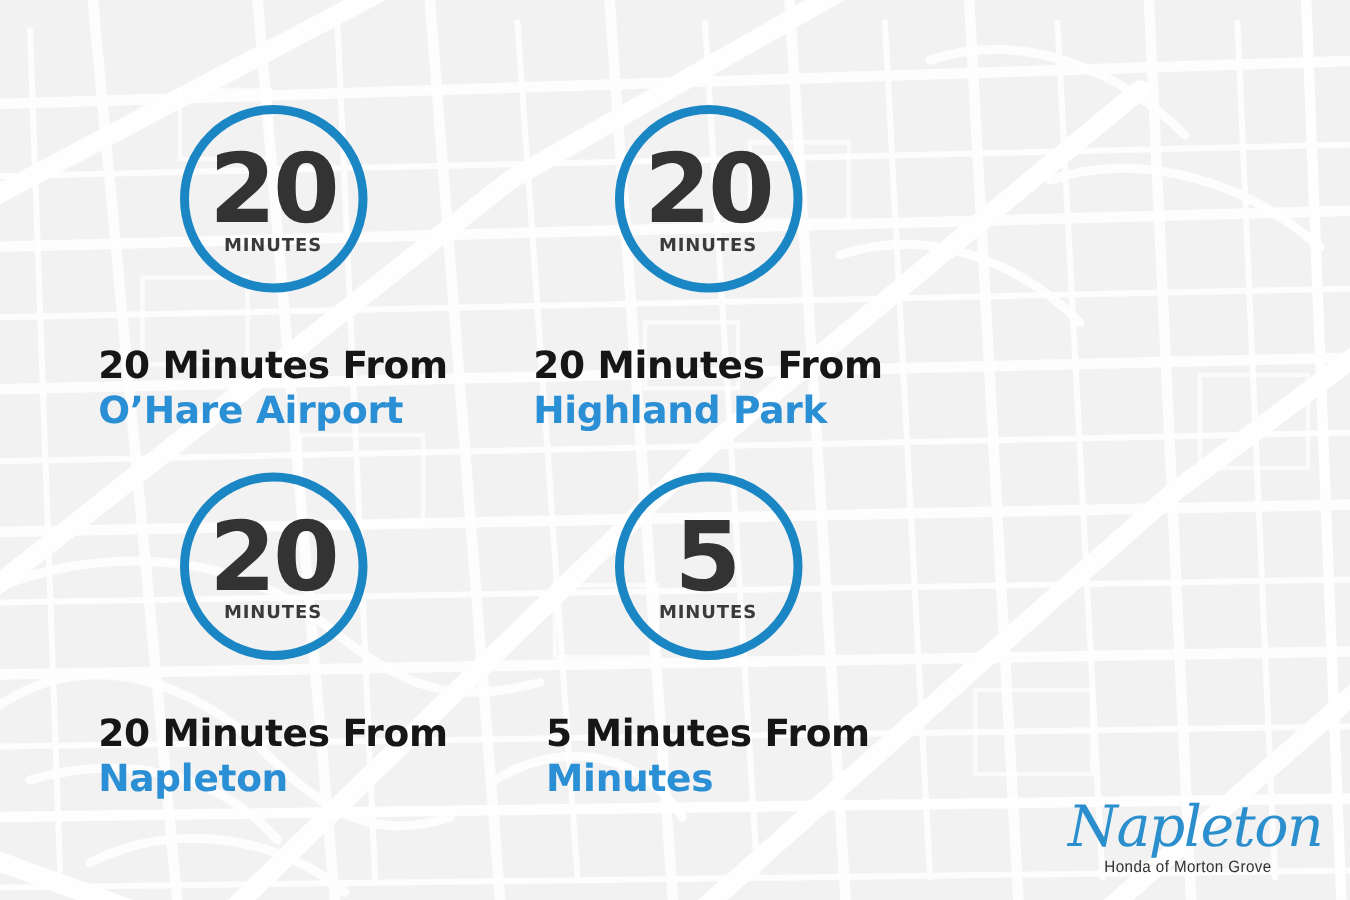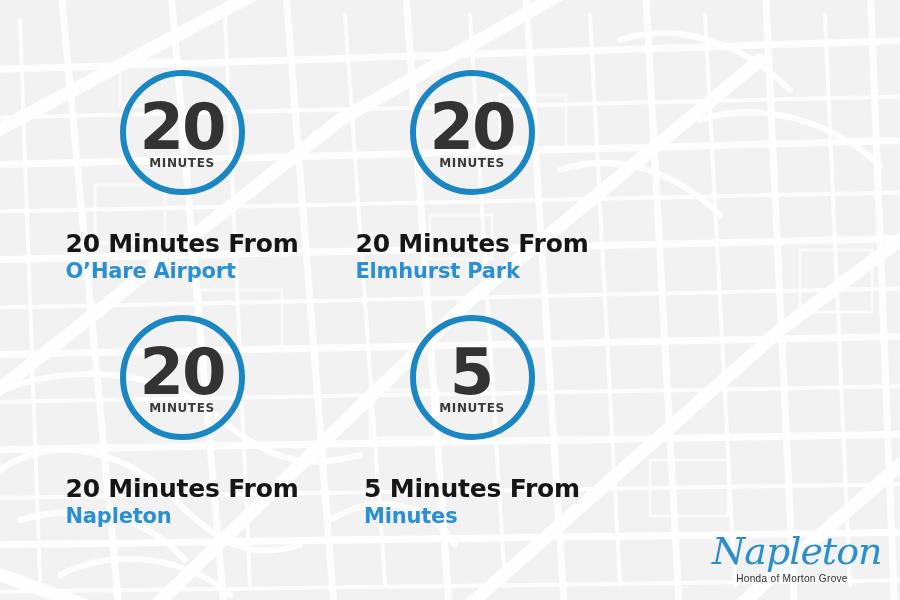--- a/index.html
+++ b/index.html
@@ -96,21 +96,21 @@
   .caption-line1 {
     font-family: "DejaVu Sans", sans-serif;
     font-size: 25px;
     font-weight: bold;
     color: #161616;
     line-height: 1.18;
     letter-spacing: -0.2px;
   }
   .caption-line2 {
     font-family: "DejaVu Sans", sans-serif;
-    font-size: 21px;
+    font-size: 25px;
     font-weight: bold;
     color: #2a8fd4;
     line-height: 1.18;
     letter-spacing: -0.2px;
   }
 
   
   #logo {
     position: absolute;
     right: 28px;
@@ -233,21 +233,21 @@
       </div>
     </div>
 
     <div class="badge-cell">
       <div class="circle">
         <span class="circle-number">20</span>
         <span class="circle-unit">MINUTES</span>
       </div>
       <div class="caption">
         <div class="caption-line1">20 Minutes From</div>
-        <div class="caption-line2">Elmhurst Park</div>
+        <div class="caption-line2">Highland Park</div>
       </div>
     </div>
 
     <div class="badge-cell">
       <div class="circle">
         <span class="circle-number">20</span>
         <span class="circle-unit">MINUTES</span>
       </div>
       <div class="caption">
         <div class="caption-line1">20 Minutes From</div>

